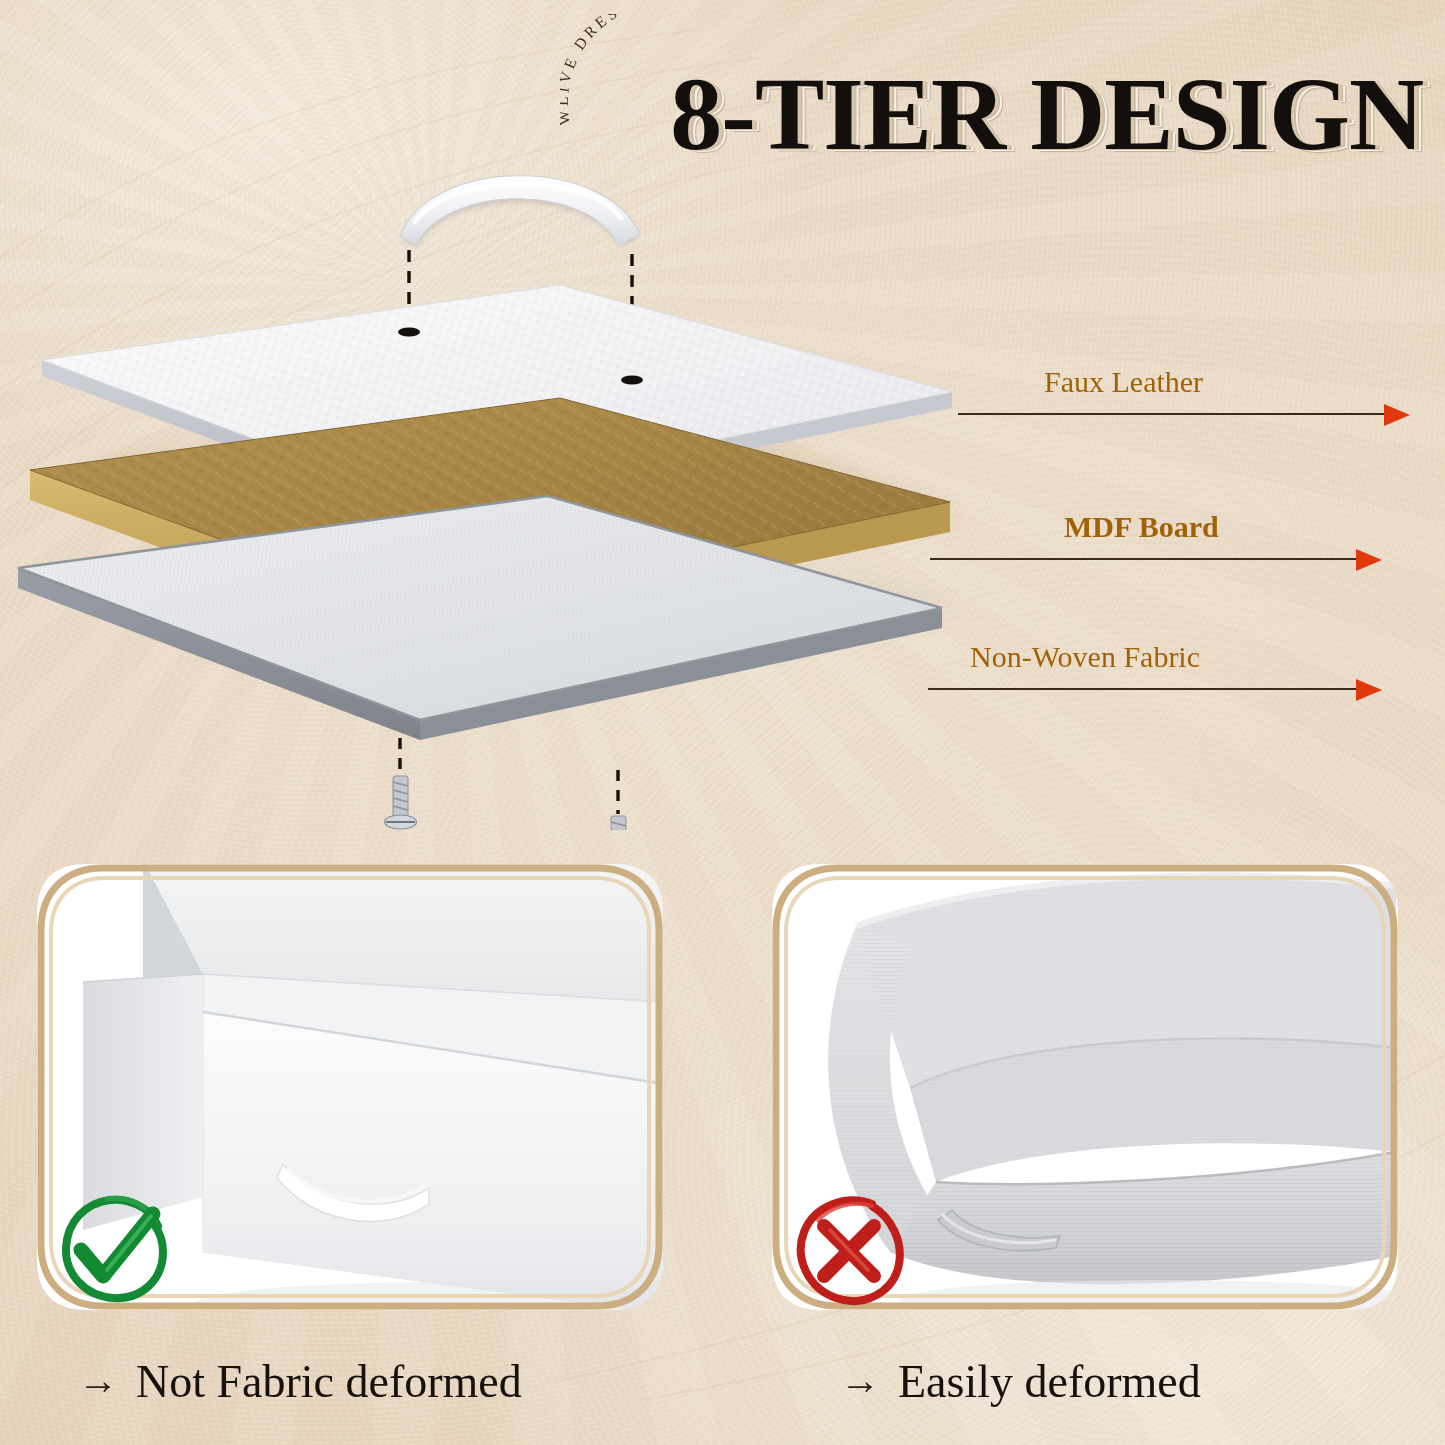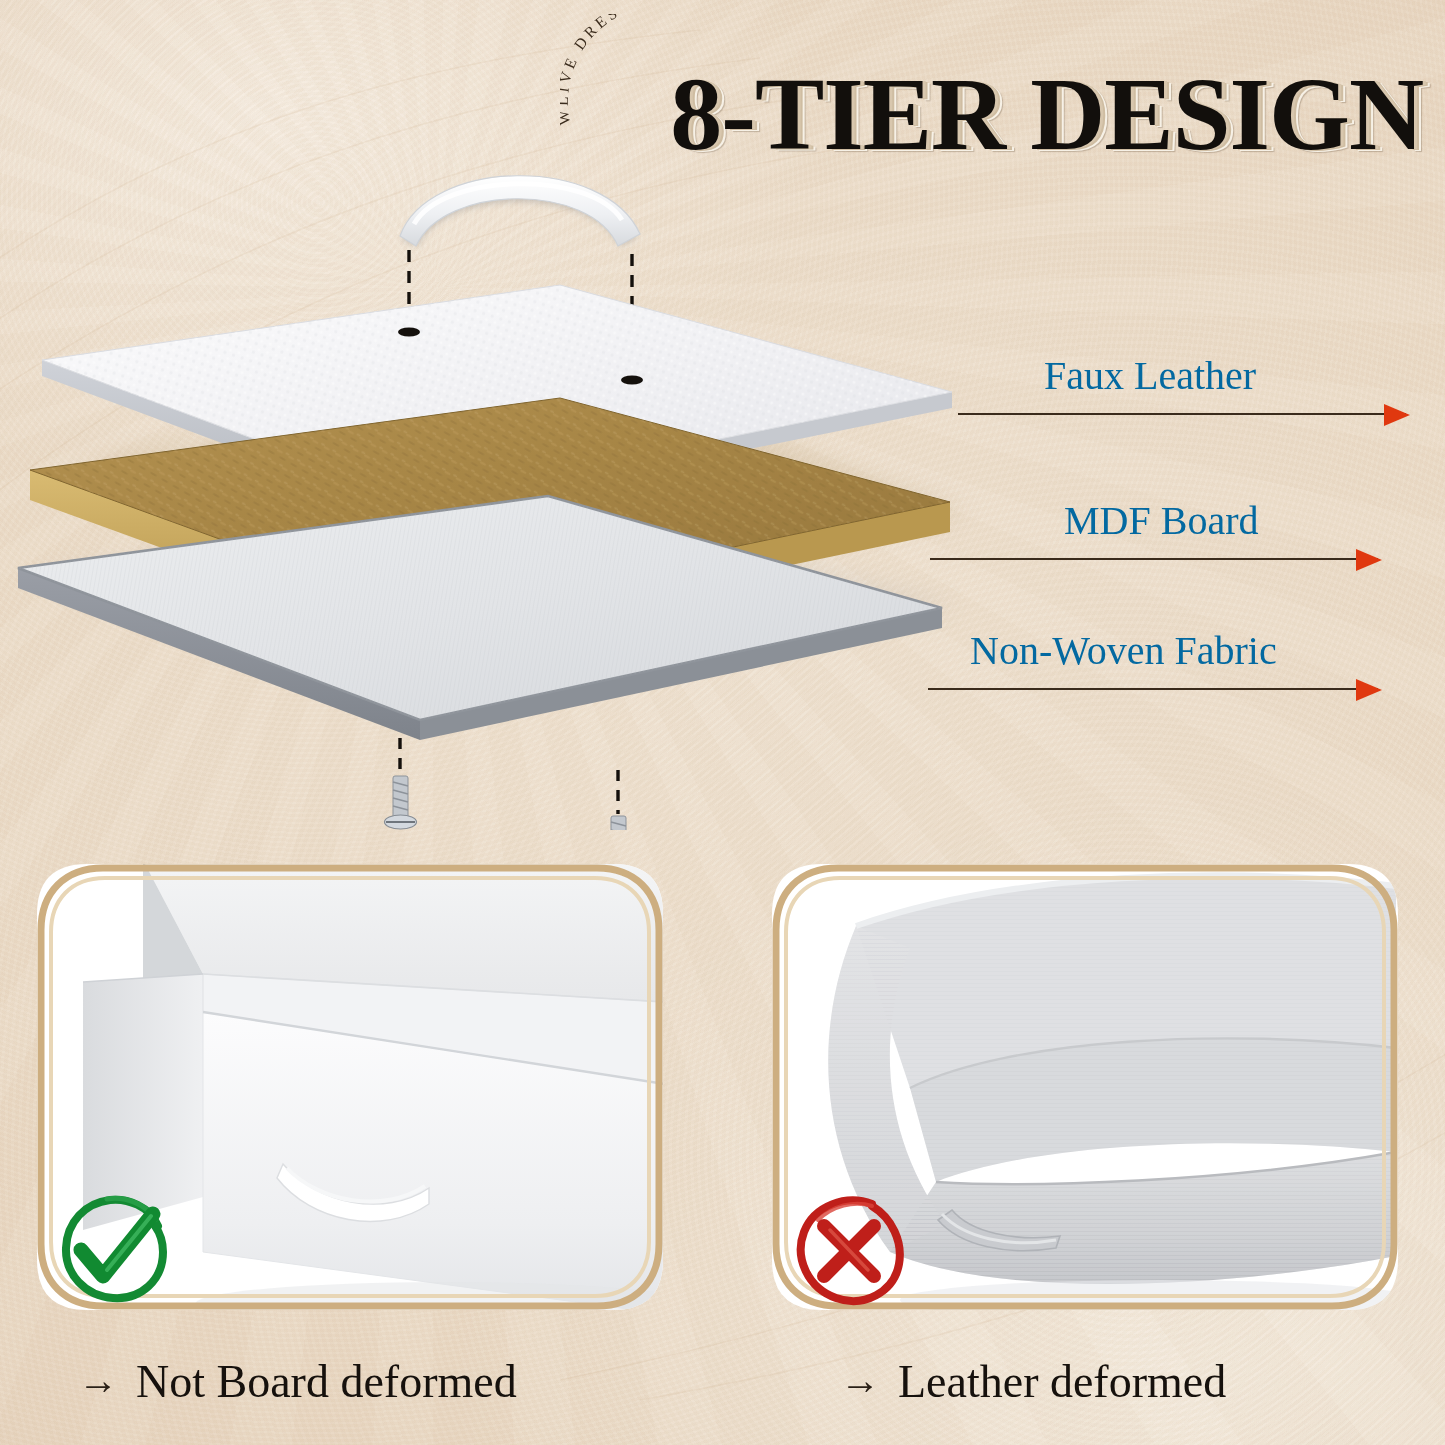--- a/index.html
+++ b/index.html
@@ -48,36 +48,36 @@
     white-space:nowrap;
   }
 
   
   #explode{position:absolute;left:0;top:150px;width:1000px;height:680px;}
 
   
   .callout{position:absolute;}
   .callout .ctext{
     position:absolute;bottom:16px;left:0;
-    font-size:40px;color:#0369a1;white-space:nowrap;
+    font-size:30px;color:#a16207;white-space:nowrap;
     font-family:"Liberation Serif", serif;
   }
   .callout .cline{
     position:absolute;bottom:0;left:0;height:2px;background:#3a2b1c;
   }
   .callout .carrow{
     position:absolute;bottom:-11px;right:-4px;width:0;height:0;
     border-top:11px solid transparent;border-bottom:11px solid transparent;
     border-left:26px solid #e0380f;
   }
   #co-leather{left:958px;top:325px;width:470px;height:90px;}
   #co-leather .ctext{left:86px;}
   #co-leather .cline{width:448px;}
   #co-mdf{left:958px;top:470px;width:470px;height:90px;}
-  #co-mdf .ctext{left:106px;}
+  #co-mdf .ctext{left:106px;font-weight:bold;}
   #co-mdf .cline{width:448px;left:-28px;}
   #co-fabric{left:958px;top:600px;width:470px;height:90px;}
   #co-fabric .ctext{left:12px;}
   #co-fabric .cline{width:450px;left:-30px;}
 
   
   .panel{position:absolute;top:852px;width:650px;height:470px;}
   #panel-left{left:25px;}
   #panel-right{left:760px;}
 
@@ -402,18 +402,18 @@
 <svg class="badge" id="badge-bad" viewBox="0 0 120 120">
   <path d="M84,12 C58,2 26,14 16,40 C6,66 20,96 48,106 C76,116 106,100 111,72 C115,50 104,26 84,14" fill="none" stroke="#bf1f1a" stroke-width="8" stroke-linecap="round"></path>
   <path d="M30,28 C44,14 66,8 84,14" fill="none" stroke="#d9443a" stroke-width="4" stroke-linecap="round" opacity=".8"></path>
   <path d="M36,34 L86,84" fill="none" stroke="#bf1f1a" stroke-width="14" stroke-linecap="round"></path>
   <path d="M86,34 L36,84" fill="none" stroke="#bf1f1a" stroke-width="14" stroke-linecap="round"></path>
   <path d="M42,38 L80,78" fill="none" stroke="#e05a4c" stroke-width="3.4" stroke-linecap="round" opacity=".7"></path>
 </svg>
 
 <div class="caption" id="cap-left">
   <span class="caparrow">→</span>
-  <span>Not Board deformed</span>
+  <span>Not Fabric deformed</span>
 </div>
 <div class="caption" id="cap-right">
   <span class="caparrow">→</span>
-  <span>Leather deformed</span>
+  <span>Easily deformed</span>
 </div>
 
 </body></html>

